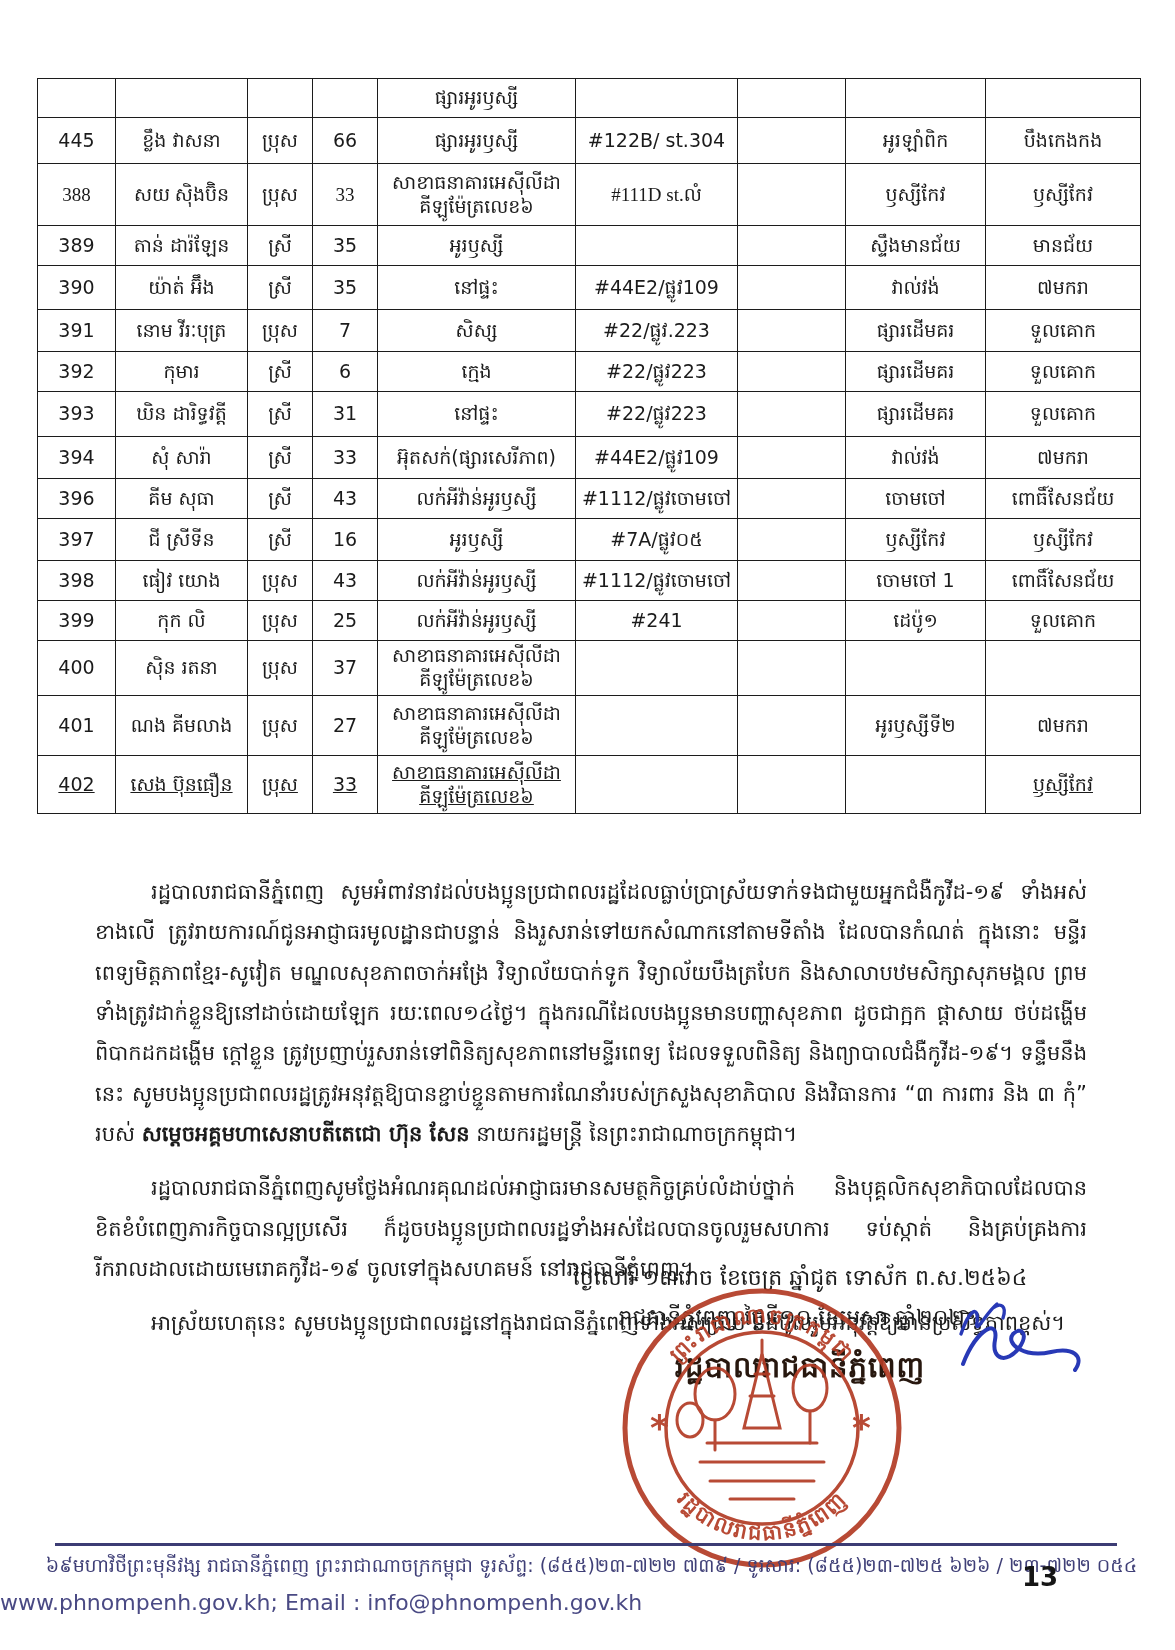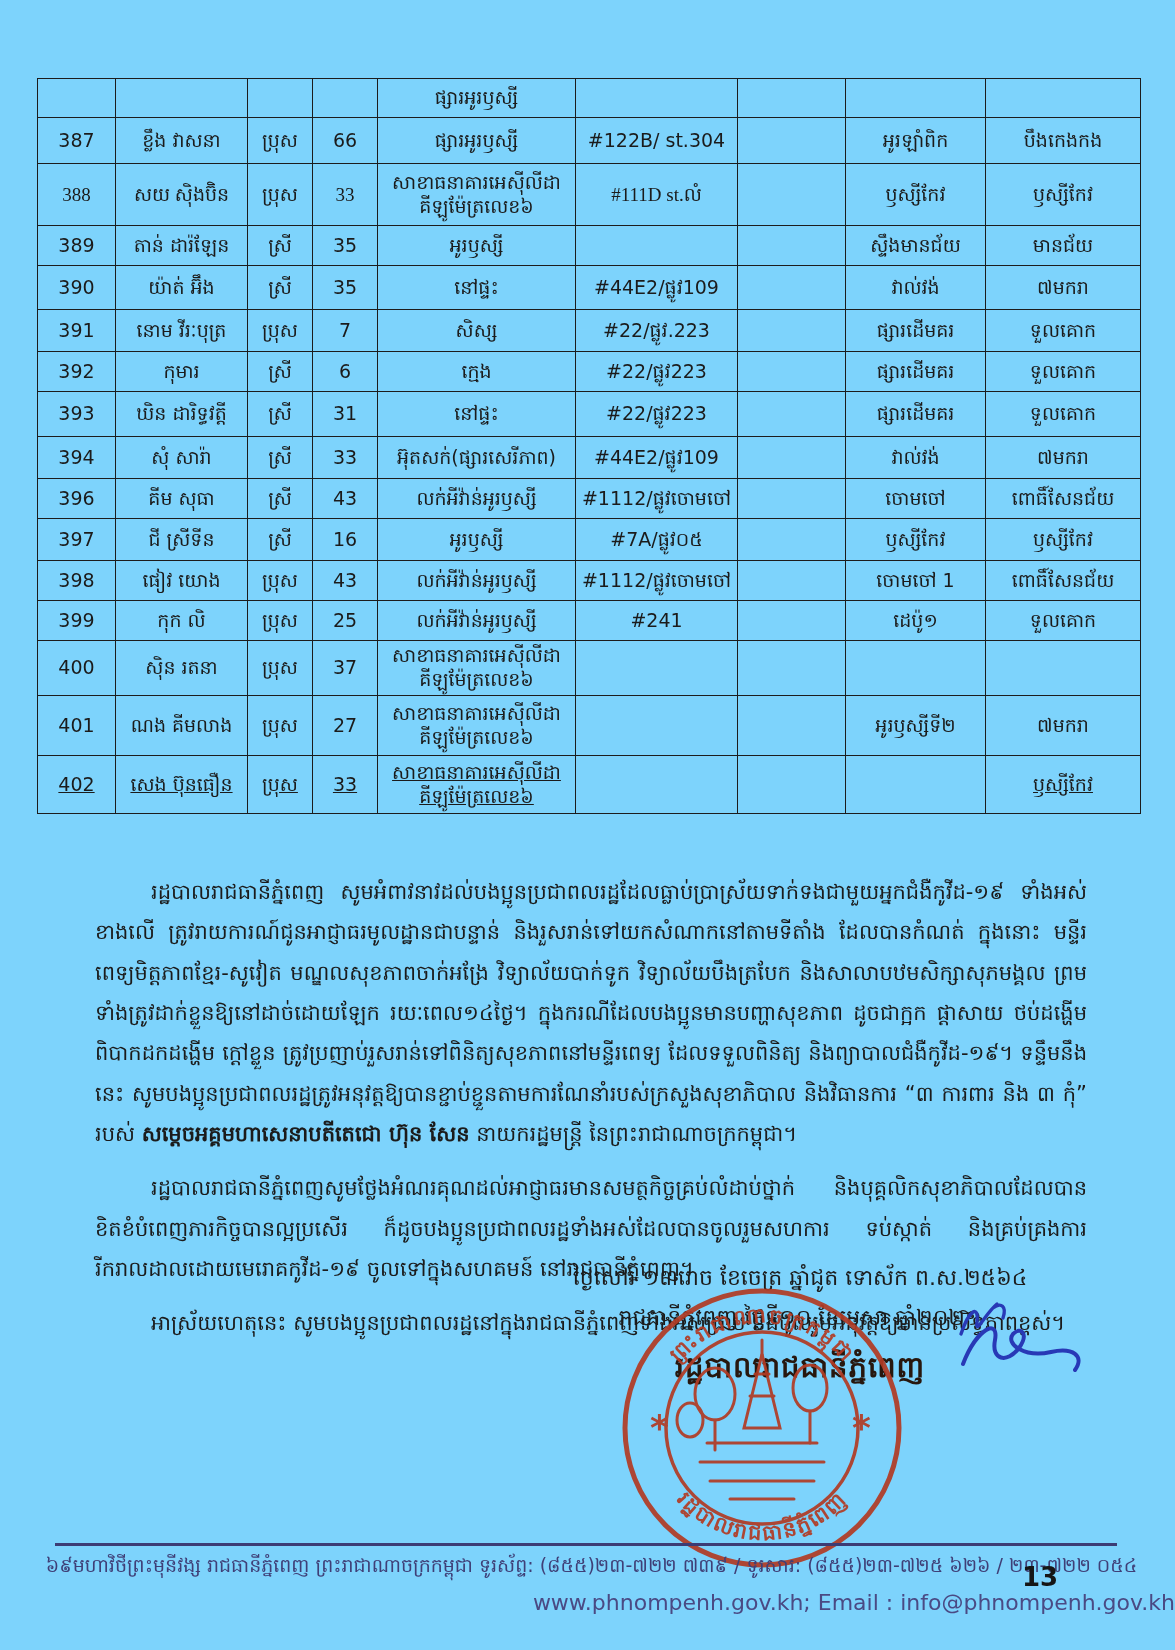--- a/index.html
+++ b/index.html
@@ -1,33 +1,33 @@
 <!DOCTYPE html>
 <html><head>
 <meta charset="utf-8">
 <style>
   html,body{margin:0;padding:0;background:#d8d8d4;font-family:"DejaVu Sans",sans-serif;}
-  .page{position:relative;width:1175px;height:1650px;background:#7dd3fc;margin:0 auto;overflow:hidden;color:#1b1b1b;}
+  .page{position:relative;width:1175px;height:1650px;background:#ffffff;margin:0 auto;overflow:hidden;color:#1b1b1b;}
   
   .cases-table{position:absolute;left:37px;top:78px;width:1103px;border-collapse:collapse;table-layout:fixed;}
   .cases-table td{border:1.6px solid #1c1c1c;text-align:center;vertical-align:middle;font-size:19px;line-height:1.25;padding:1px 3px;word-wrap:break-word;}
   
   .body-text{position:absolute;left:95px;top:872px;width:992px;font-size:21px;line-height:1.92;text-align:justify;}
   .body-text p{margin:0 0 14px 0;text-indent:56px;}
   .body-text b{font-weight:bold;}
   
   .dateblock{position:absolute;left:490px;top:1258px;width:620px;text-align:center;font-size:22px;line-height:1.8;}
   .authority{font-size:29px;font-weight:bold;color:#27170e;letter-spacing:1px;margin-top:4px;}
   .bluemark{position:absolute;pointer-events:none;}
   
   .stamp{position:absolute;left:612px;top:1278px;width:300px;height:300px;opacity:.92;}
   
   .footer-rule{position:absolute;left:55px;top:1543px;width:1062px;height:3px;background:#3c3c74;}
   .footer-line1{position:absolute;left:4px;top:1553px;width:1175px;text-align:center;font-size:19px;color:#3f3f77;}
-  .footer-line2{position:absolute;left:0;top:1590px;width:1175px;text-align:right;font-size:22px;color:#4a4a84;}
+  .footer-line2{position:absolute;left:0;top:1590px;width:1175px;text-align:left;font-size:22px;color:#4a4a84;}
   .page-number{position:absolute;left:1022px;top:1562px;font-size:26px;font-weight:bold;color:#161616;}
 </style>
 </head>
 <body>
 
 <div class="page">
 
   <table class="cases-table">
     <colgroup>
       <col style="width:78px">
@@ -46,21 +46,21 @@
           <td></td>
           <td></td>
           <td></td>
           <td>ផ្សារអូរឫស្សី</td>
           <td></td>
           <td></td>
           <td></td>
           <td></td>
         </tr>
         <tr style="height: 46px;">
-          <td>387</td>
+          <td>445</td>
           <td>ខ្លឹង វាសនា</td>
           <td>ប្រុស</td>
           <td>66</td>
           <td>ផ្សារអូរឫស្សី</td>
           <td>#122B/ st.304</td>
           <td></td>
           <td>អូរឡាំពិក</td>
           <td>បឹងកេងកង</td>
         </tr>
         <tr style="height: 62px; font-family: Liberation Serif, serif;">

